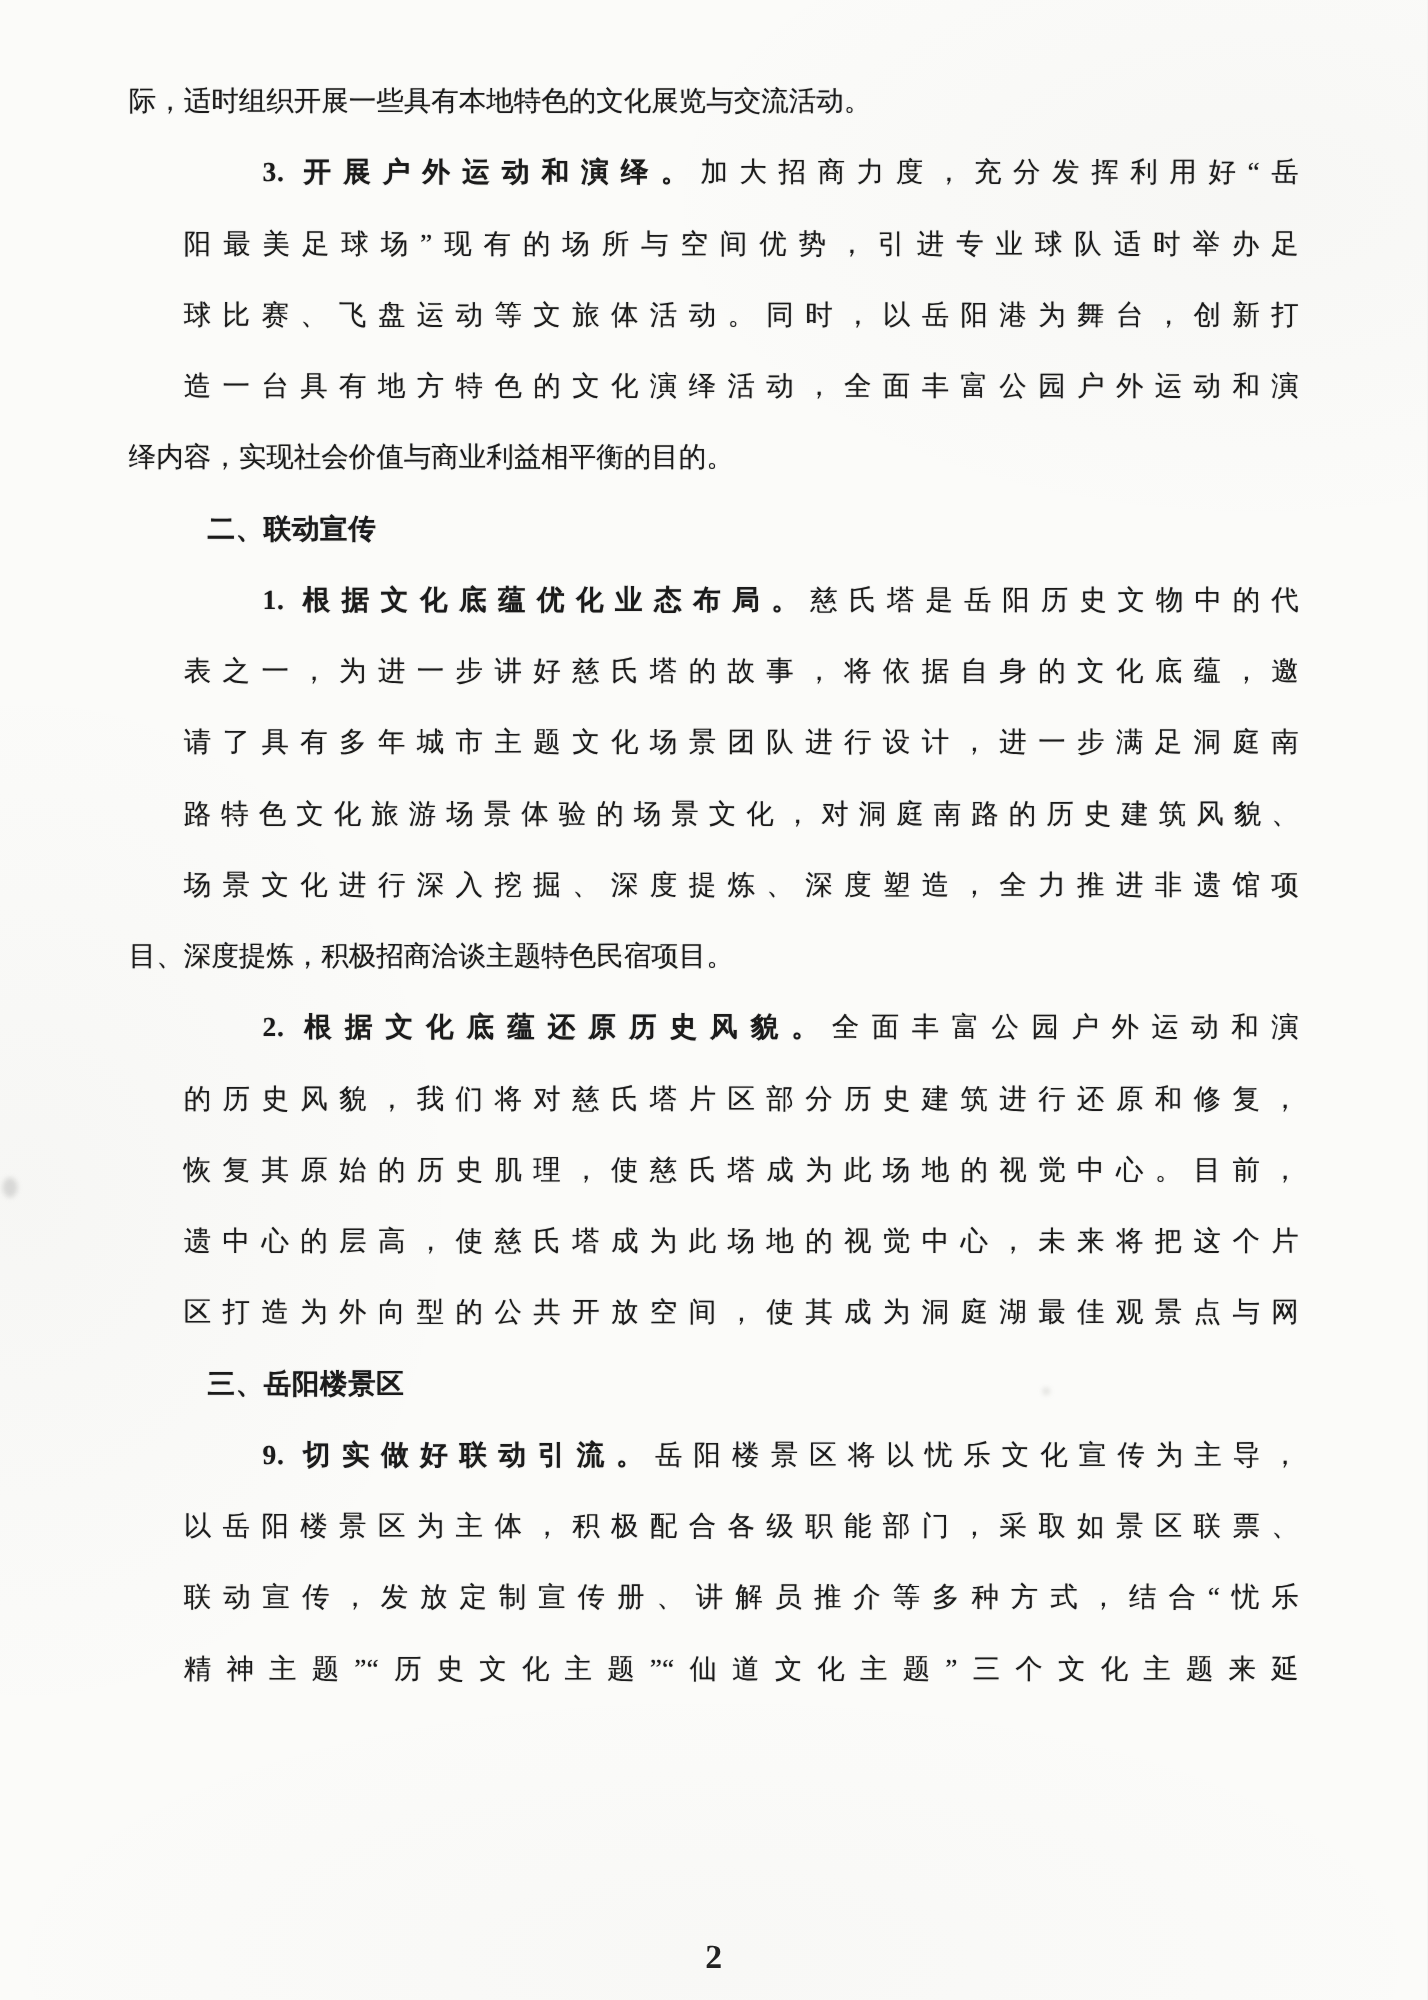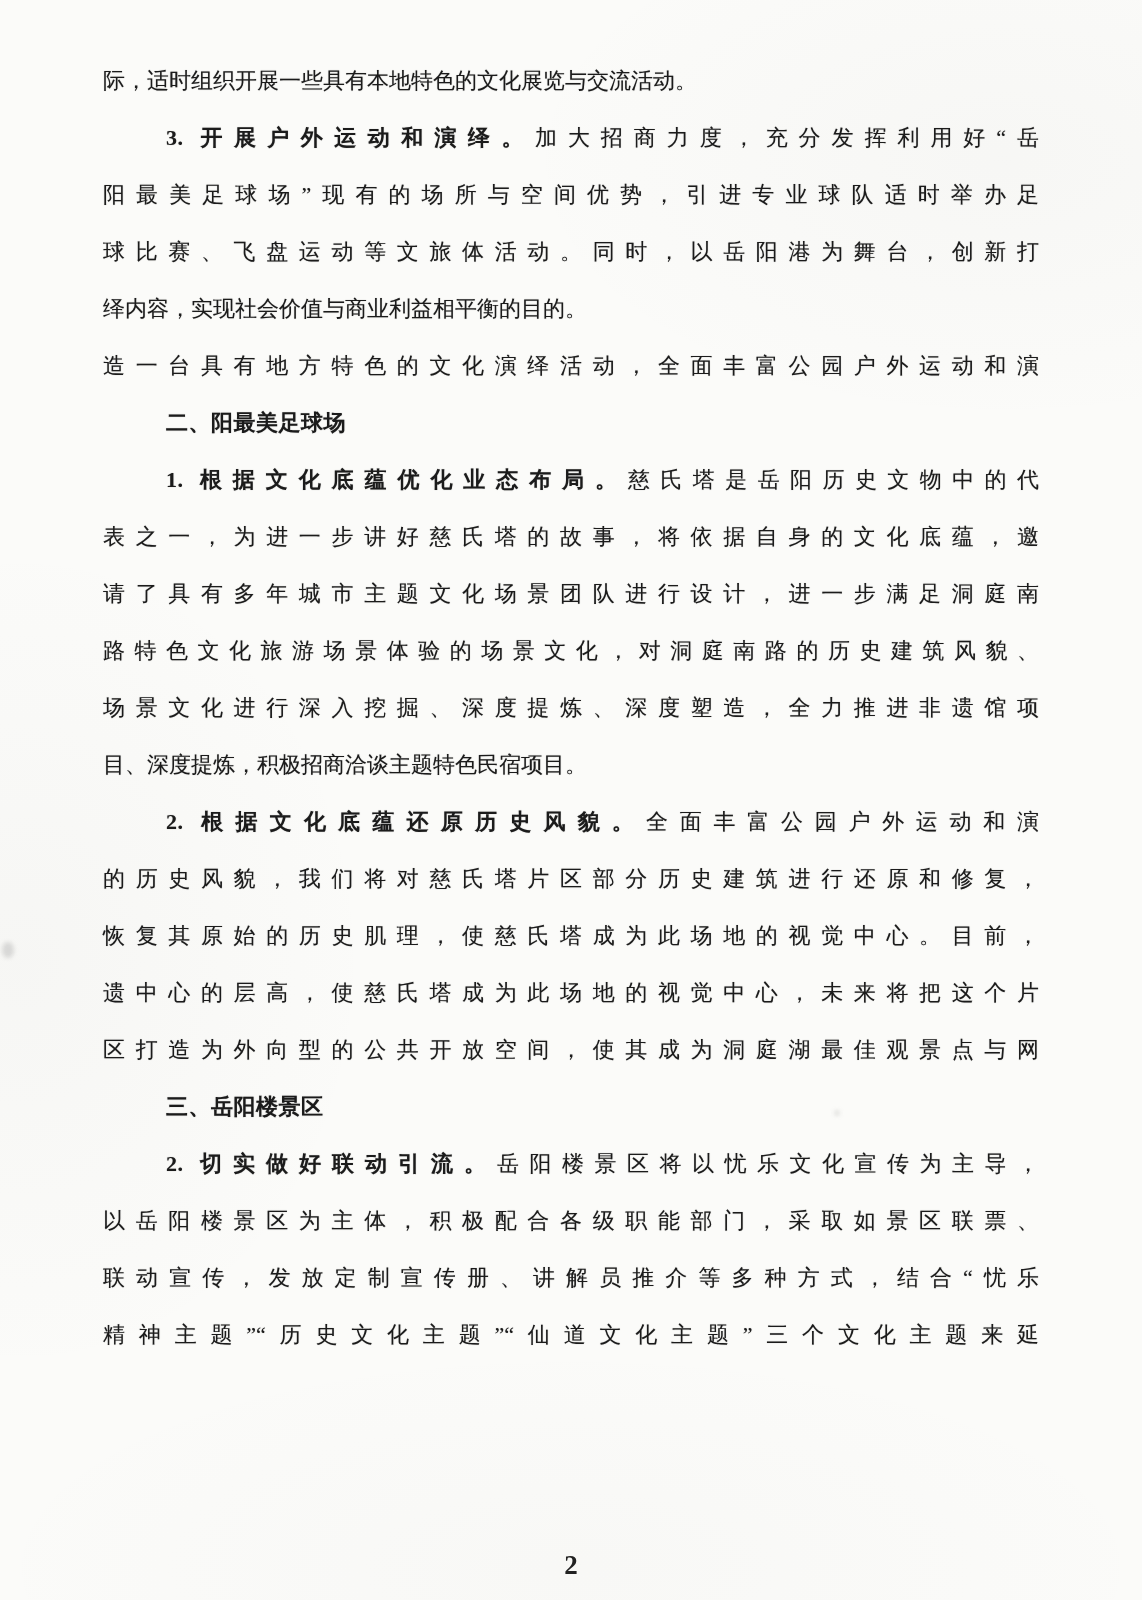--- a/index.html
+++ b/index.html
@@ -25,21 +25,21 @@
     color: #1b1b1b;
     text-shadow: 0 0 1px rgba(60,60,60,0.45);
   }
   .line {
     height: 57px;
     line-height: 57px;
     text-align: left;
     white-space: normal;
   }
   .line.indent { text-indent: 63px; }
-  .line.justify { text-align: justify; text-align-last: justify; text-justify: inter-character; }
+  .line.justify { text-align: justify; text-align-last: justify; text-justify: inter-character; margin-left: 44px; }
   .line .lead { font-weight: 700; letter-spacing: 0.5px; }
   .page-number {
     position: absolute;
     left: 0; top: 1550px; width: 1142px;
     text-align: center;
     font-size: 27px;
     font-weight: 600;
     color: #222;
   }
   .smudge {
@@ -57,25 +57,25 @@
 <div class="page">
   <div class="doc-body" id="doc-body">
   <div class="line"><span class="body-text">际，适时组织开展一些具有本地特色的文化展览与交流活动。</span></div>
 
   <div class="line indent justify"><b class="lead">3. 开展户外运动和演绎。</b><span class="body-text">加大招商力度，充分发挥利用好“岳</span></div>
 
   <div class="line justify"><span class="body-text">阳最美足球场”现有的场所与空间优势，引进专业球队适时举办足</span></div>
 
   <div class="line justify"><span class="body-text">球比赛、飞盘运动等文旅体活动。同时，以岳阳港为舞台，创新打</span></div>
 
+  <div class="line justify"><span class="body-text">造一台具有地方特色的文化演绎活动，全面丰富公园户外运动和演</span></div>
+
   <div class="line"><span class="body-text">绎内容，实现社会价值与商业利益相平衡的目的。</span></div>
 
-  <div class="line justify"><span class="body-text">造一台具有地方特色的文化演绎活动，全面丰富公园户外运动和演</span></div>
-
-  <div class="line indent"><b class="lead">二、阳最美足球场</b></div>
+  <div class="line indent"><b class="lead">二、联动宣传</b></div>
 
   <div class="line indent justify"><b class="lead">1. 根据文化底蕴优化业态布局。</b><span class="body-text">慈氏塔是岳阳历史文物中的代</span></div>
 
   <div class="line justify"><span class="body-text">表之一，为进一步讲好慈氏塔的故事，将依据自身的文化底蕴，邀</span></div>
 
   <div class="line justify"><span class="body-text">请了具有多年城市主题文化场景团队进行设计，进一步满足洞庭南</span></div>
 
   <div class="line justify"><span class="body-text">路特色文化旅游场景体验的场景文化，对洞庭南路的历史建筑风貌、</span></div>
 
   <div class="line justify"><span class="body-text">场景文化进行深入挖掘、深度提炼、深度塑造，全力推进非遗馆项</span></div>
@@ -89,21 +89,21 @@
   <div class="line justify"><span class="body-text">恢复其原始的历史肌理，使慈氏塔成为此场地的视觉中心。目前，</span></div>
 
 
   <div class="line justify"><span class="body-text">遗中心的层高，使慈氏塔成为此场地的视觉中心，未来将把这个片</span></div>
 
   <div class="line justify"><span class="body-text">区打造为外向型的公共开放空间，使其成为洞庭湖最佳观景点与网</span></div>
 
 
   <div class="line indent"><b class="lead">三、岳阳楼景区</b></div>
 
-  <div class="line indent justify"><b class="lead">2. 切实做好联动引流。</b><span class="body-text">岳阳楼景区将以忧乐文化宣传为主导，</span></div>
+  <div class="line indent justify"><b class="lead">9. 切实做好联动引流。</b><span class="body-text">岳阳楼景区将以忧乐文化宣传为主导，</span></div>
 
   <div class="line justify"><span class="body-text">以岳阳楼景区为主体，积极配合各级职能部门，采取如景区联票、</span></div>
 
   <div class="line justify"><span class="body-text">联动宣传，发放定制宣传册、讲解员推介等多种方式，结合“忧乐</span></div>
 
   <div class="line justify"><span class="body-text">精神主题”“历史文化主题”“仙道文化主题”三个文化主题来延</span></div>
 </div>
   <div class="smudge s1"></div>
   <div class="smudge s2"></div>
   <div class="page-number">2</div>

